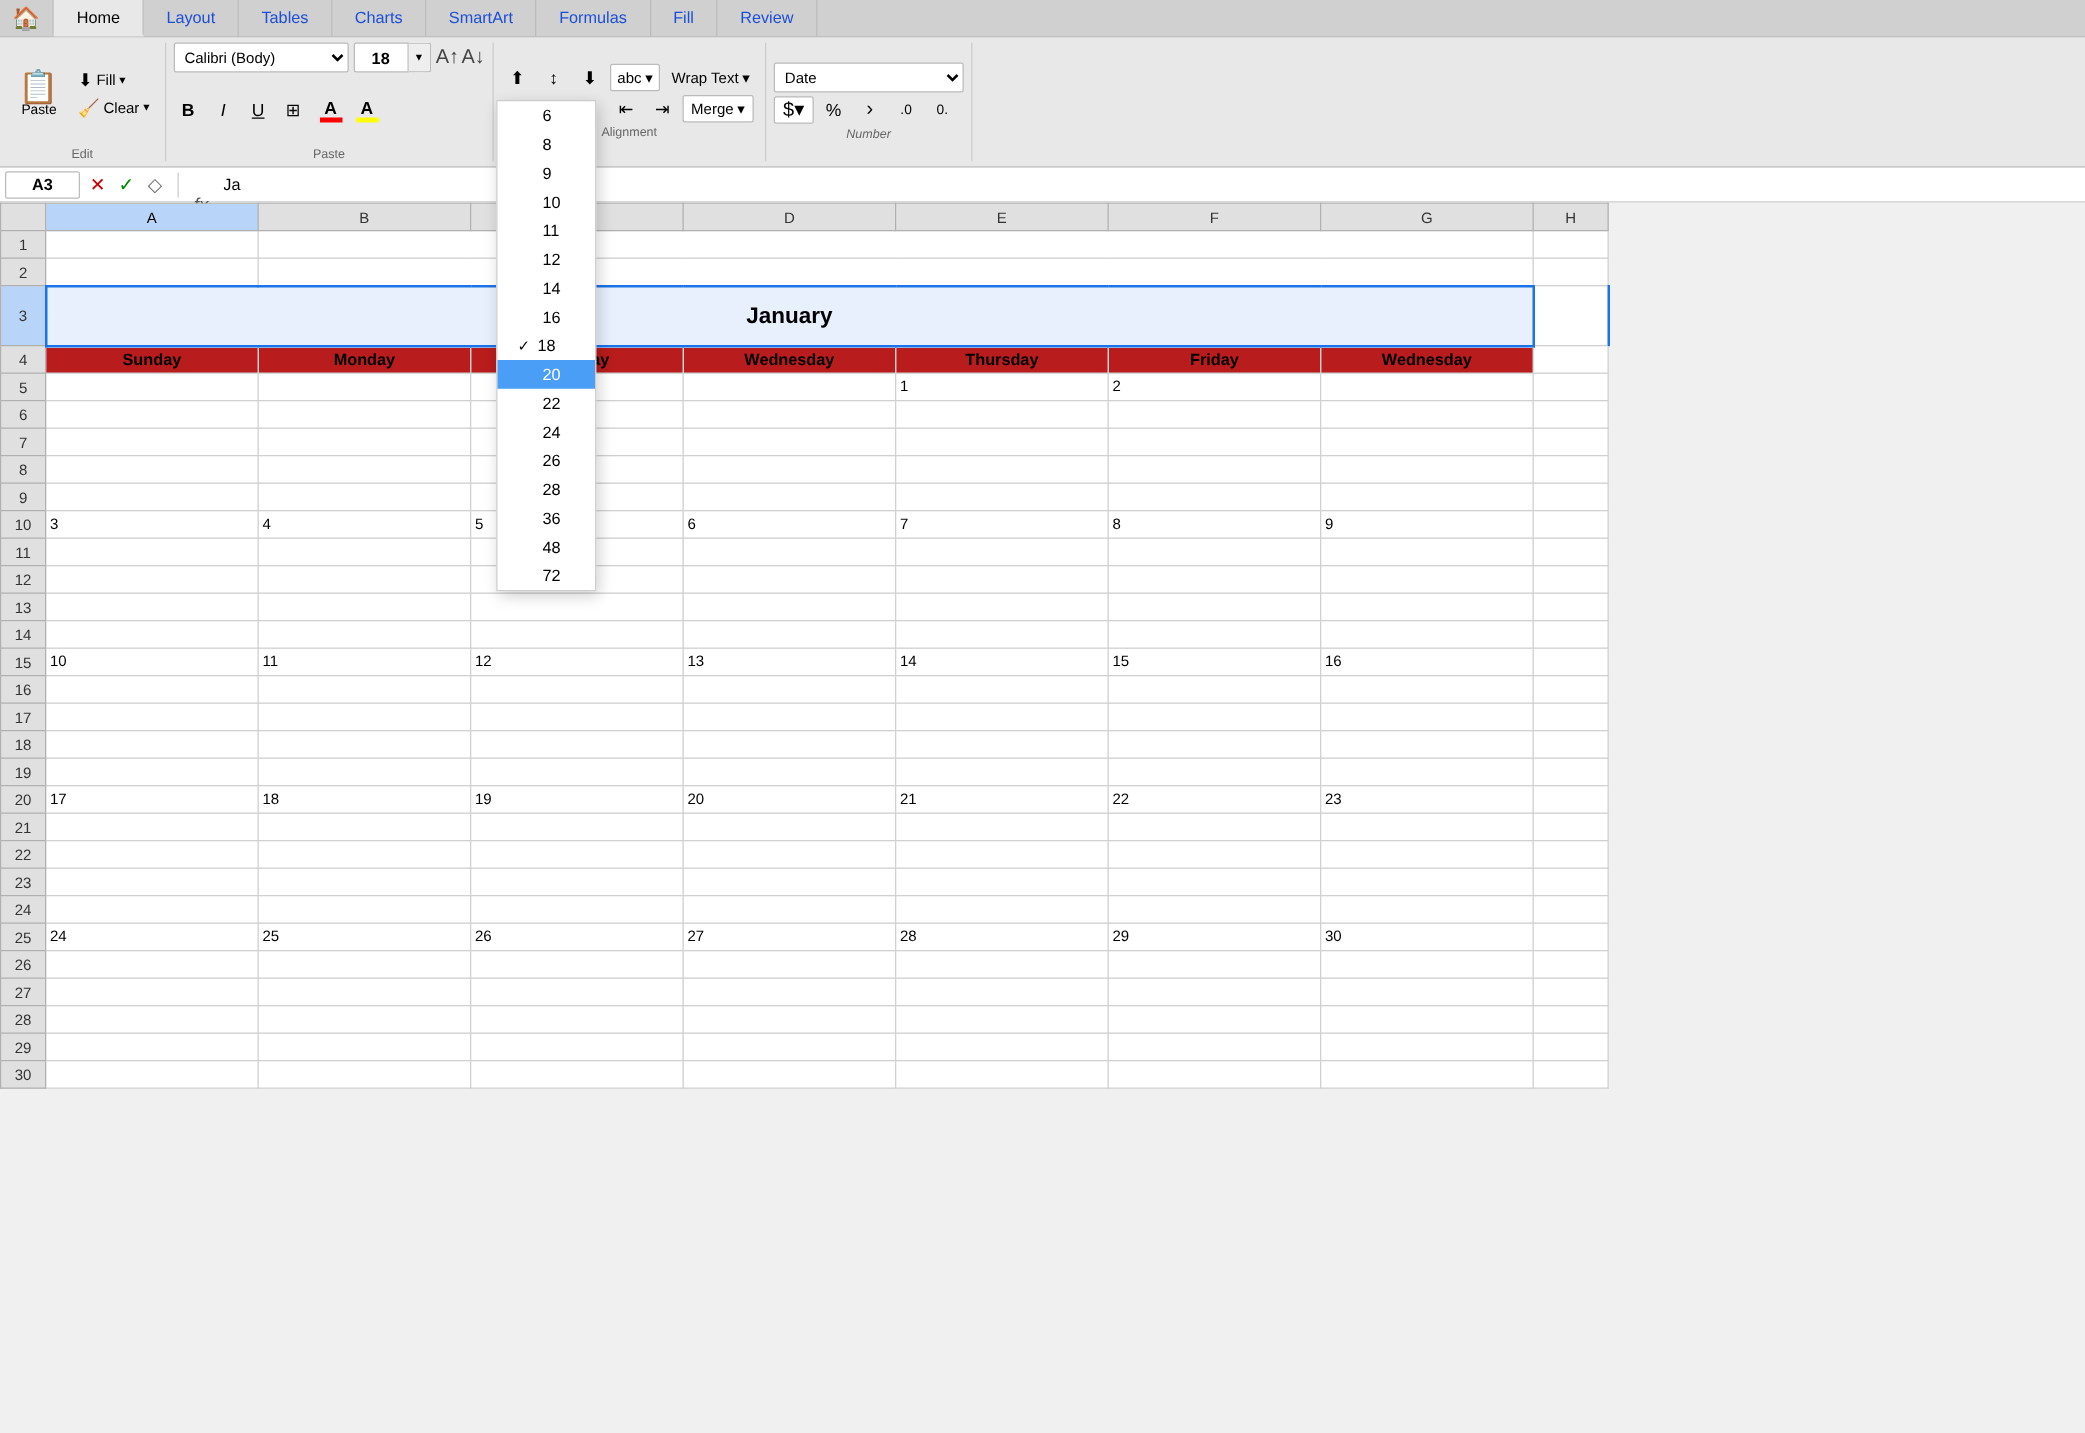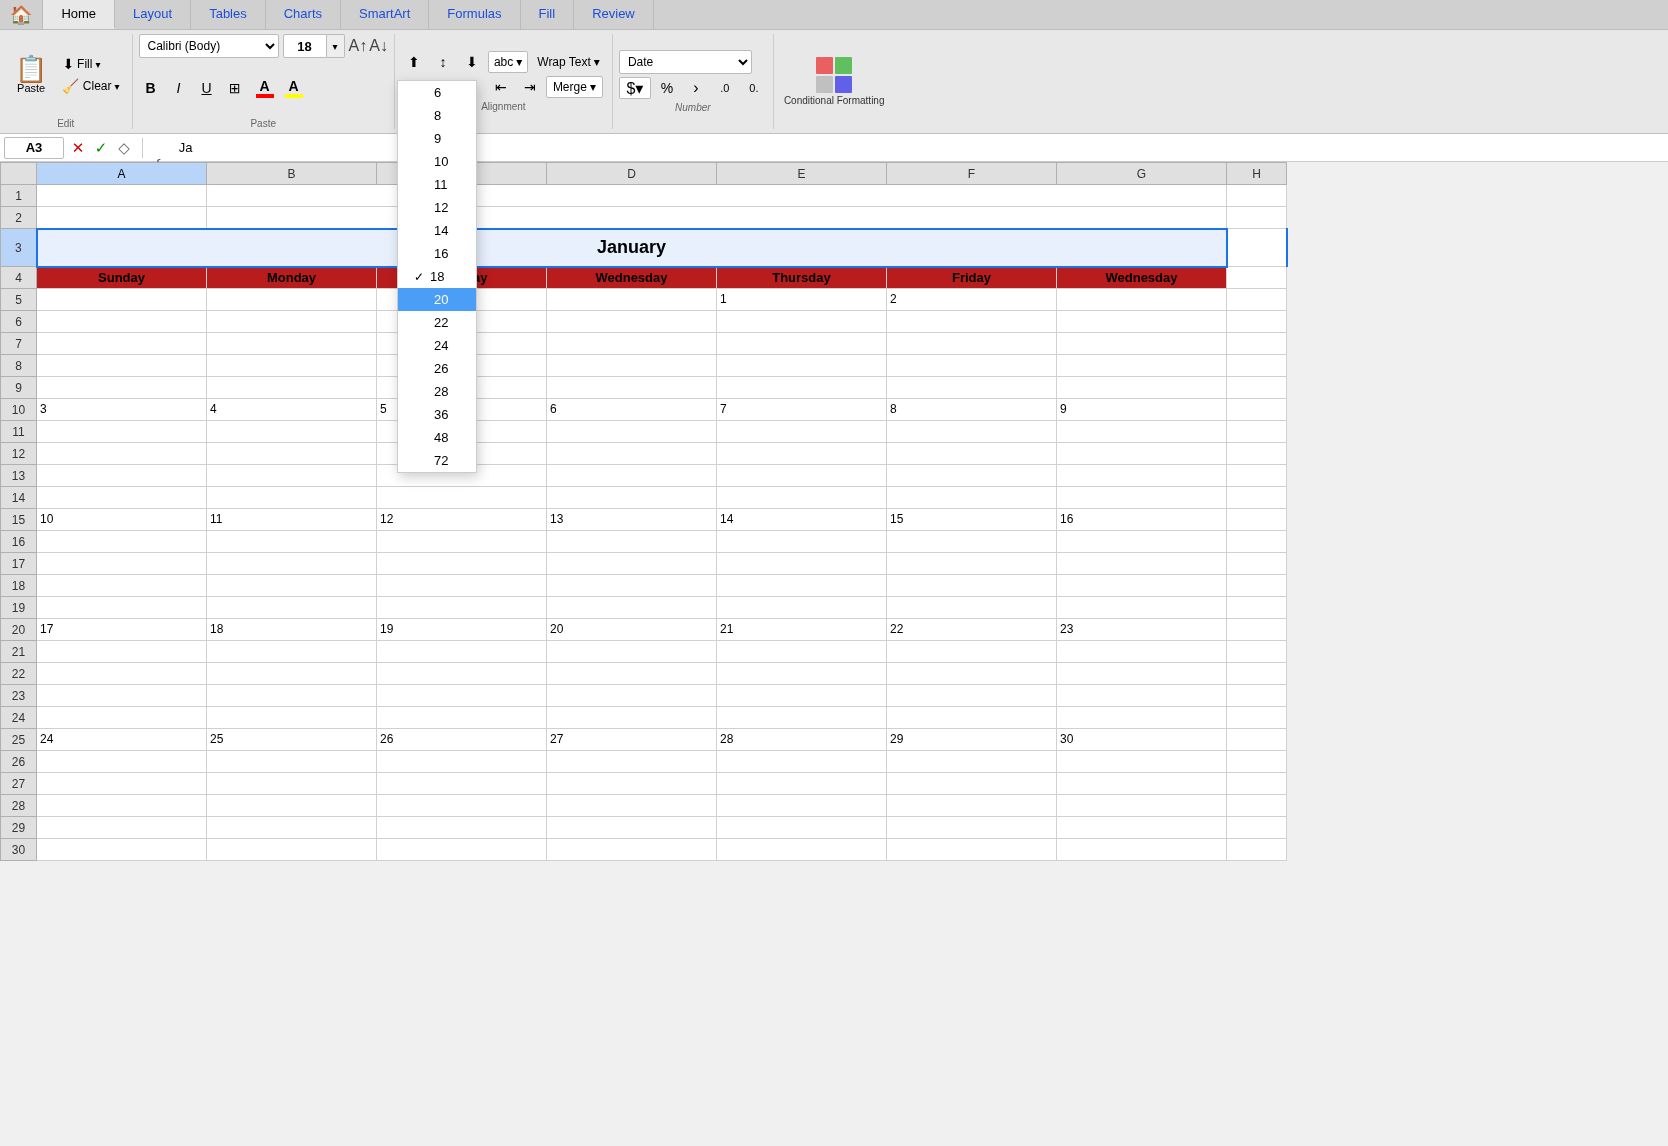--- a/index.html
+++ b/index.html
@@ -29,21 +29,21 @@
 
     .font-color-btn { display: flex; flex-direction: column; align-items: center; width: 28px; cursor: pointer; border: 1px solid transparent; border-radius: 2px; padding: 1px; }
     .font-color-a { font-size: 14px; font-weight: bold; line-height: 1; }
     .font-color-bar { height: 4px; width: 18px; background: #ff0000; margin-top: 1px; }
     .align-btn { width: 26px; height: 22px; display: flex; align-items: center; justify-content: center; border: 1px solid transparent; border-radius: 2px; cursor: pointer; font-size: 14px; }
 
     .abc-btn { display: flex; align-items: center; gap: 3px; padding: 2px 5px; border: 1px solid #bbb; border-radius: 2px; font-size: 12px; background: white; cursor: pointer; height: 22px; }
     .wrap-text-btn { display: flex; align-items: center; gap: 3px; padding: 2px 5px; border: 1px solid transparent; border-radius: 2px; font-size: 12px; cursor: pointer; height: 22px; }
     .indent-btn { width: 26px; height: 22px; display: flex; align-items: center; justify-content: center; border: 1px solid transparent; border-radius: 2px; cursor: pointer; font-size: 14px; }
     .merge-btn { display: flex; align-items: center; gap: 3px; padding: 2px 6px; border: 1px solid #bbb; border-radius: 2px; font-size: 12px; background: white; cursor: pointer; height: 22px; }
-    .num-select { width: 133px; height: 24px; border: 1px solid #bbb; border-radius: 2px; font-size: 12px; padding: 0 4px; background: white; }
+    .num-select { width: 152px; height: 24px; border: 1px solid #bbb; border-radius: 2px; font-size: 12px; padding: 0 4px; background: white; }
     .num-row2 { display: flex; gap: 3px; align-items: center; }
     .num-btn { width: 26px; height: 22px; display: flex; align-items: center; justify-content: center; border: 1px solid transparent; border-radius: 2px; cursor: pointer; font-size: 13px; }
     .percent-btn { font-size: 14px; }
 
     
     .formula-bar { display: flex; align-items: center; background: white; border-bottom: 1px solid #ccc; height: 28px; padding: 0 4px; gap: 4px; }
     .cell-ref { width: 60px; height: 22px; border: 1px solid #bbb; border-radius: 2px; text-align: center; font-size: 13px; font-weight: bold; }
     .formula-sep { width: 1px; background: #ccc; height: 20px; margin: 0 4px; }
     .ficon { width: 20px; height: 20px; display: flex; align-items: center; justify-content: center; border-radius: 50%; cursor: pointer; font-size: 13px; }
     .fx-label { font-style: italic; font-size: 15px; color: #555; padding: 0 4px; margin-top: 33px; }
@@ -194,33 +194,20 @@
           <span style="font-size:11px;">.0</span>
         </div>
 
         <div class="num-btn">
           <span style="font-size:11px;">0.</span>
         </div>
       </div>
       <div style="font-size:10px; color:#666; text-align:center;font-style:italic;">Number</div>
     </div>
 
-    <div style="display:flex; flex-direction:column; align-items:center; padding:0 10px; justify-content:center;">
-      <div style="display:flex; flex-direction:column; align-items:center; cursor:pointer;">
-
-        <div style="display:grid; grid-template-columns:1fr 1fr; gap:2px; width:36px; height:36px;">
-          <div style="background:#e86060; border-radius:1px;"></div>
-          <div style="background:#60c060; border-radius:1px;"></div>
-          <div style="background:#c0c0c0; border-radius:1px;"></div>
-          <div style="background:#6060e8; border-radius:1px;"></div>
-        </div>
-        <div style="font-size:10px; color:#333; text-align:center; margin-top:2px; line-height:1.2;">Conditional
-Formatting</div>
-      </div>
-    </div>
 
     <div class="font-size-dropdown" style="top:50px; left:397px;" id="fontSizeDropdown">
       <div class="dd-item">6</div>
       <div class="dd-item">8</div>
       <div class="dd-item">9</div>
       <div class="dd-item">10</div>
       <div class="dd-item">11</div>
       <div class="dd-item">12</div>
       <div class="dd-item">14</div>
       <div class="dd-item">16</div>
@@ -285,21 +272,21 @@
 
         <tr>
           <td class="row-header">2</td>
           <td class="cell"></td>
           <td class="cell" colspan="6"></td>
           <td class="cell"></td>
         </tr>
 
         <tr>
           <td class="row-header row-selected" style="background:#b8d4f8;">3</td>
-          <td class="cell cell-selected cell-month" colspan="7" style="font-size:18px; font-weight:bold; text-align:center; border:2px solid #1a73e8; background:white; height:38px;">January</td>
+          <td class="cell cell-selected cell-month" colspan="7" style="font-size:18px; font-weight:bold; text-align:center; border:2px solid #1a73e8; background:white; height:48px;">January</td>
           <td class="cell" style="border-right:2px solid #1a73e8; background:white;"></td>
         </tr>
 
         <tr>
           <td class="row-header">4</td>
           <td class="cell cell-day-header">Sunday</td>
           <td class="cell cell-day-header">Monday</td>
           <td class="cell cell-day-header">Tuesday</td>
           <td class="cell cell-day-header">Wednesday</td>
           <td class="cell cell-day-header">Thursday</td>

